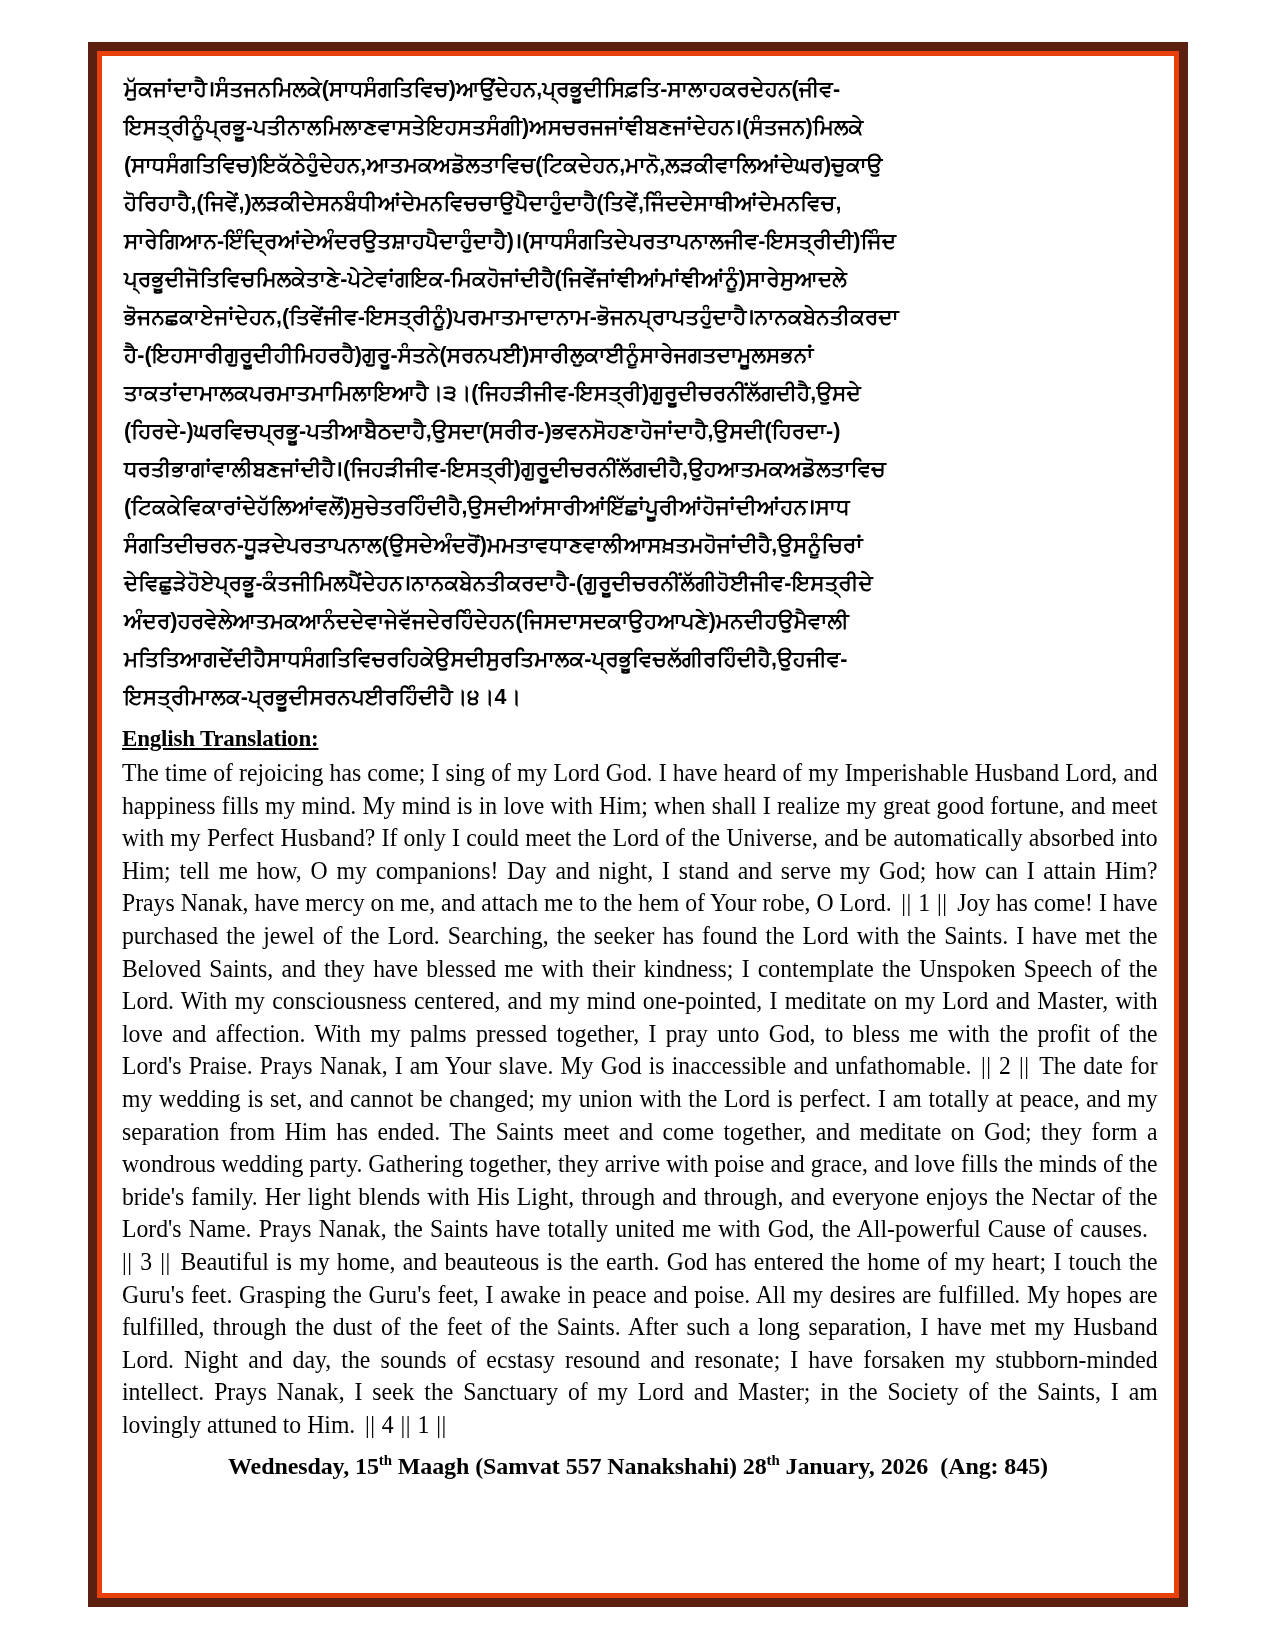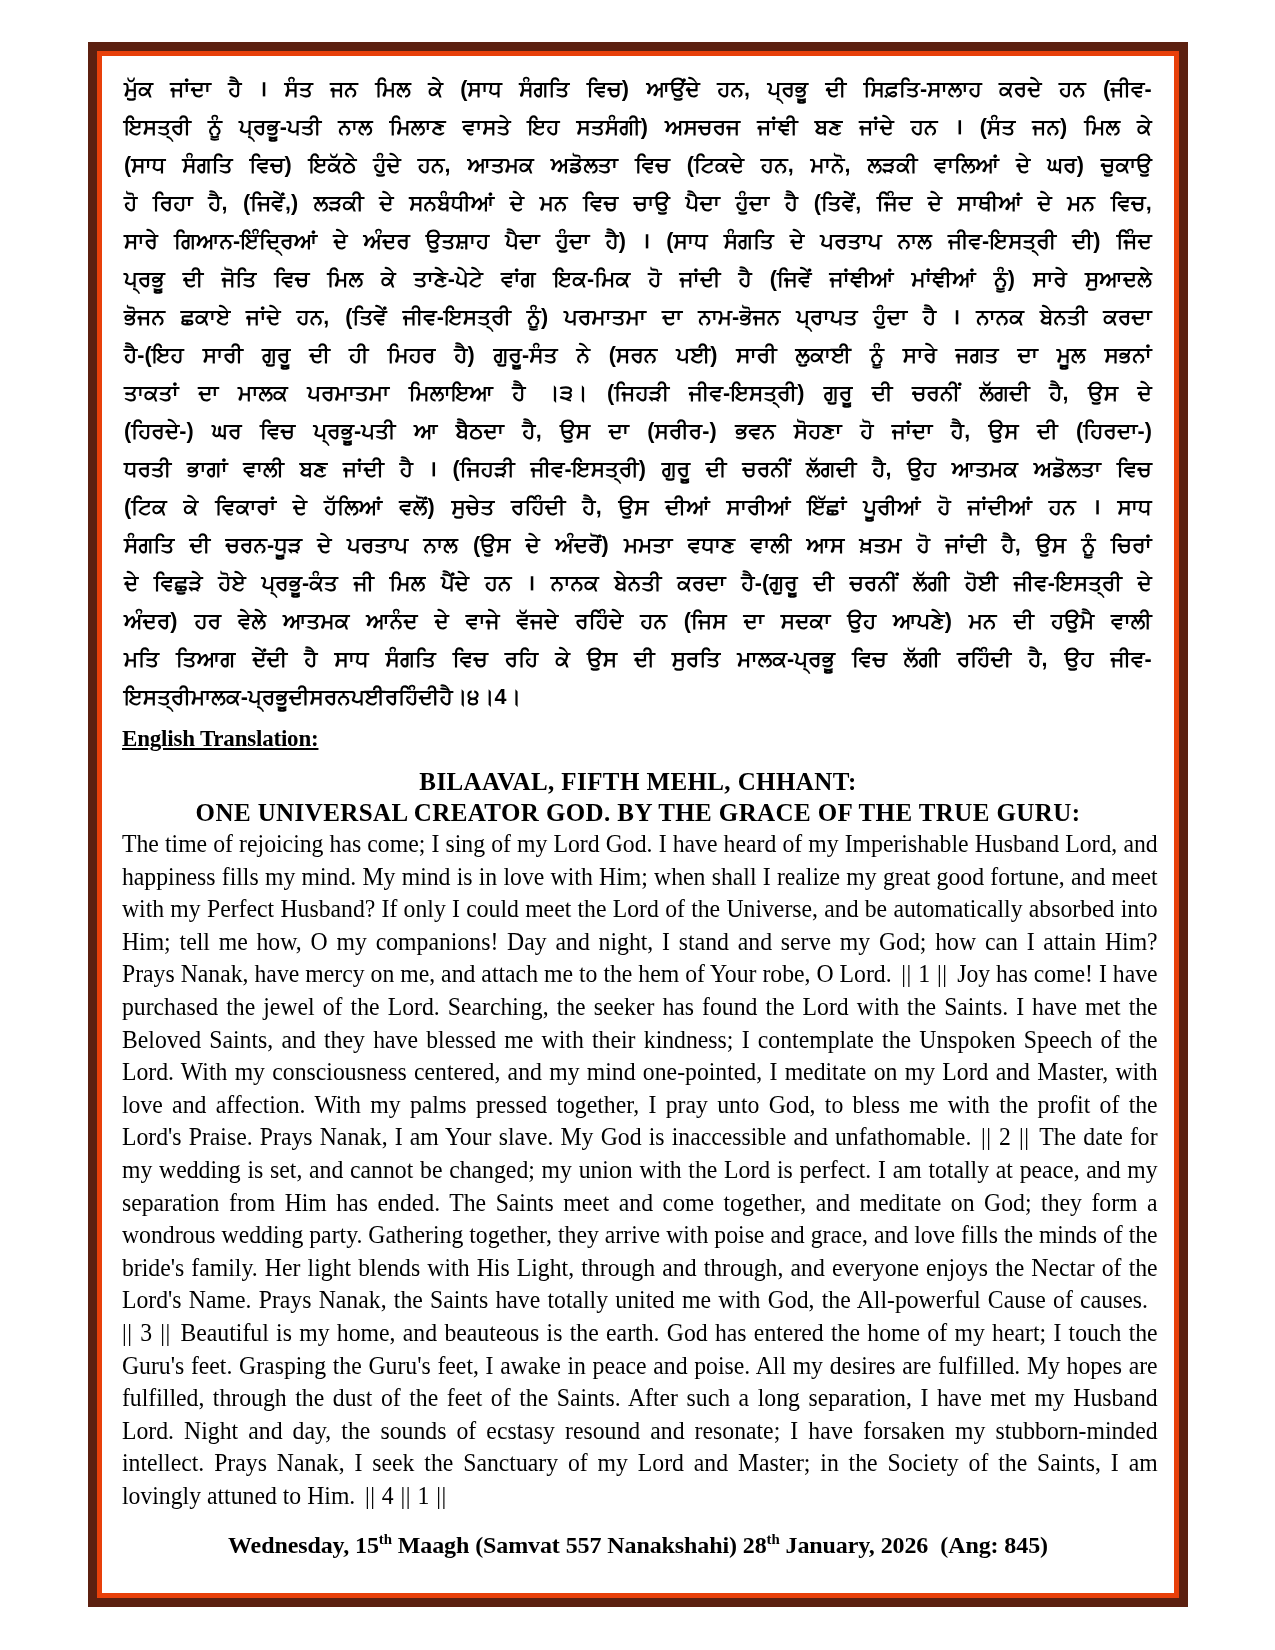--- a/index.html
+++ b/index.html
@@ -68,40 +68,39 @@
     white-space: nowrap;
     text-align: justify;
     text-align-last: justify;
   }
   .gurmukhi > span.last {
     text-align-last: left;
   }
   
   .gline {
     display: flex !important;
-    justify-content: space-between;
     white-space: pre;
   }
   .gline.last {
     justify-content: flex-start;
   }
   .gline > i {
     font-style: normal;
   }
 
   
   .et-label {
     font-family: "Liberation Serif", "DejaVu Serif", serif;
     font-weight: bold;
     font-size: 23px;
     line-height: 30px;
     color: #000000;
     text-decoration: underline;
     display: inline-block;
-    margin: 6px 0 12px 2px;
+    margin: 6px 0 3px 2px;
     letter-spacing: -0.2px;
   }
 
   
   .eng-heading {
     font-family: "Liberation Serif", "DejaVu Serif", serif;
     font-weight: bold;
     font-size: 25px;
     line-height: 31px;
     color: #000000;
@@ -134,21 +133,21 @@
   .eng-body .gap { display: inline-block; width: 10px; }
 
   
   .footer {
     font-family: "Liberation Serif", "DejaVu Serif", serif;
     font-weight: bold;
     font-size: 24px;
     line-height: 34px;
     color: #000000;
     text-align: center;
-    margin-top: 16px;
+    margin-top: 8px;
     letter-spacing: -0.1px;
   }
   .footer sup {
     font-size: 0.62em;
     vertical-align: super;
     line-height: 0;
   }
   .footer .sp { display: inline-block; width: 12px; }
 </style>
 </head>
@@ -495,24 +494,20 @@
               <i>ਰਹਿੰਦੀ</i>
               <i>ਹੈ</i>
               <i>।੪।4।</i>
             </span>
         </div>
 
         <div>
           <span class="et-label">English Translation:</span>
         </div>
 
-        <div class="eng-heading">
-          <span class="l1">BILAAVAL, FIFTH MEHL, CHHANT:</span>
-          <span class="l2">ONE UNIVERSAL CREATOR GOD.  BY THE GRACE OF THE TRUE GURU:</span>
-        </div>
 
         <p class="eng-body"><span>The time of rejoicing has come; I sing of my Lord God. I have heard of my Imperishable Husband Lord, and happiness fills my mind. My mind is in love with Him; when shall I realize my great good fortune, and meet with my Perfect Husband? If only I could meet the Lord of the Universe, and be automatically absorbed into Him; tell me how, O my companions! Day and night, I stand and serve my God; how can I attain Him? Prays Nanak, have mercy on me, and attach me to the hem of Your robe, O Lord.</span><span class="gap"></span><span class="verse">|| 1 ||</span><span class="gap"></span><span>Joy has come! I have purchased the jewel of the Lord. Searching, the seeker has found the Lord with the Saints. I have met the Beloved Saints, and they have blessed me with their kindness; I contemplate the Unspoken Speech of the Lord. With my consciousness centered, and my mind one-pointed, I meditate on my Lord and Master, with love and affection. With my palms pressed together, I pray unto God, to bless me with the profit of the Lord's Praise. Prays Nanak, I am Your slave. My God is inaccessible and unfathomable.</span><span class="gap"></span><span class="verse">|| 2 ||</span><span class="gap"></span><span>The date for my wedding is set, and cannot be changed; my union with the Lord is perfect. I am totally at peace, and my separation from Him has ended. The Saints meet and come together, and meditate on God; they form a wondrous wedding party. Gathering together, they arrive with poise and grace, and love fills the minds of the bride's family. Her light blends with His Light, through and through, and everyone enjoys the Nectar of the Lord's Name. Prays Nanak, the Saints have totally united me with God, the All-powerful Cause of causes.</span><span class="gap"></span><span class="verse">|| 3 ||</span><span class="gap"></span><span>Beautiful is my home, and beauteous is the earth. God has entered the home of my heart; I touch the Guru's feet. Grasping the Guru's feet, I awake in peace and poise. All my desires are fulfilled. My hopes are fulfilled, through the dust of the feet of the Saints. After such a long separation, I have met my Husband Lord. Night and day, the sounds of ecstasy resound and resonate; I have forsaken my stubborn-minded intellect. Prays Nanak, I seek the Sanctuary of my Lord and Master; in the Society of the Saints, I am lovingly attuned to Him.</span><span class="gap"></span><span class="verse">|| 4 || 1 ||</span></p>
 
         <div class="footer"><span>Wednesday,</span>&nbsp;<span>15</span><sup>th</sup>&nbsp;<span>Maagh (Samvat 557 Nanakshahi)</span>&nbsp;<span>28</span><sup>th</sup>&nbsp;<span>January, 2026</span><span class="sp"></span><span>(Ang: 845)</span></div>
 
       </div>
     </div>
   </div>
 </div>
 

